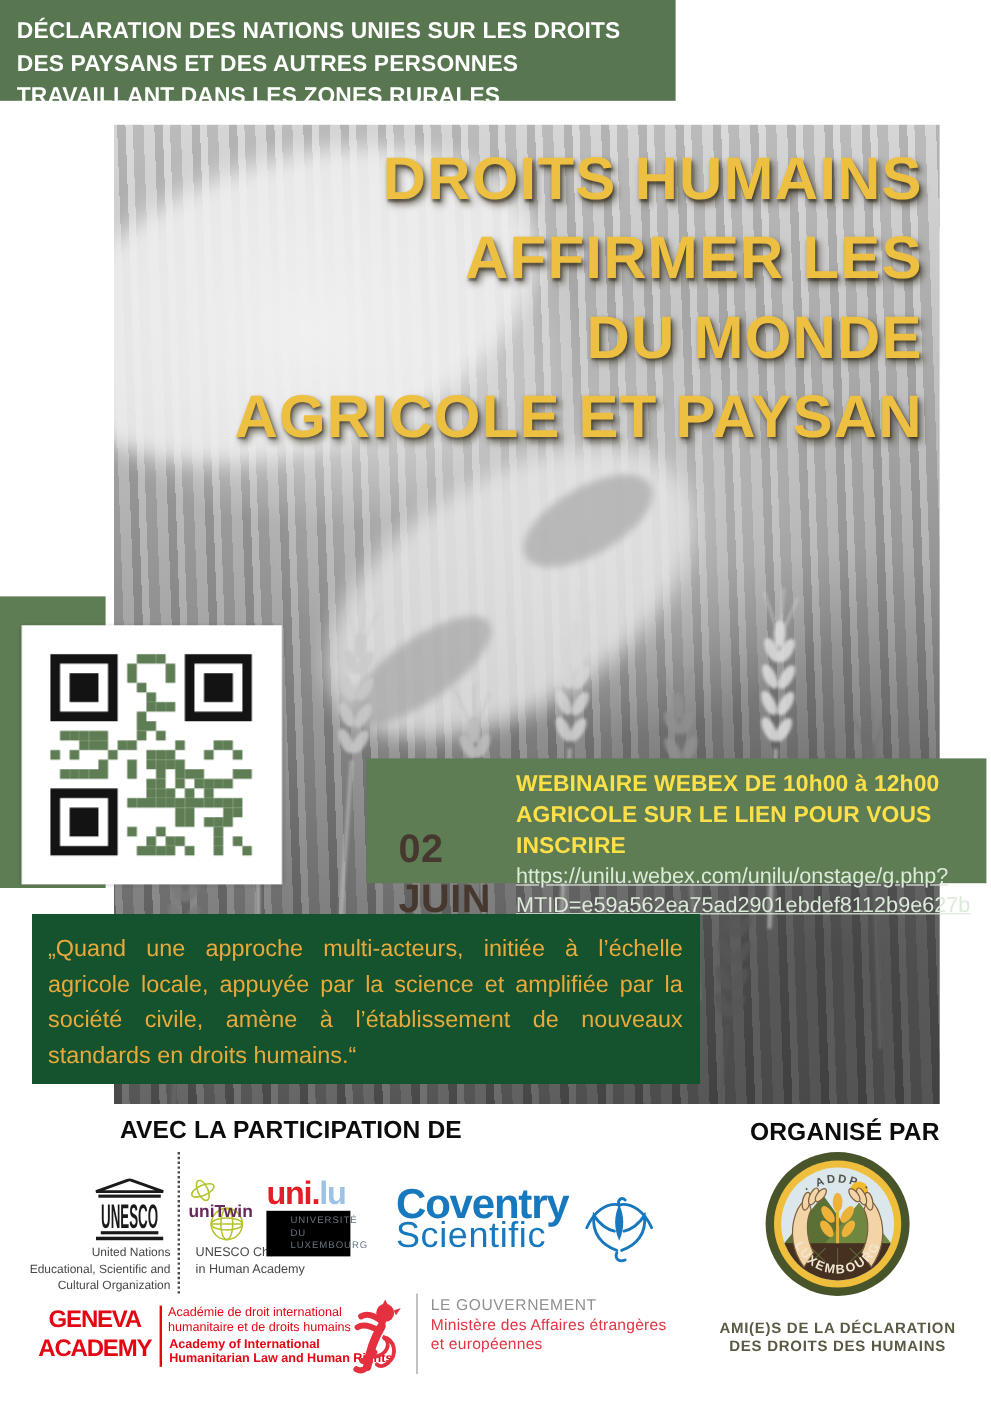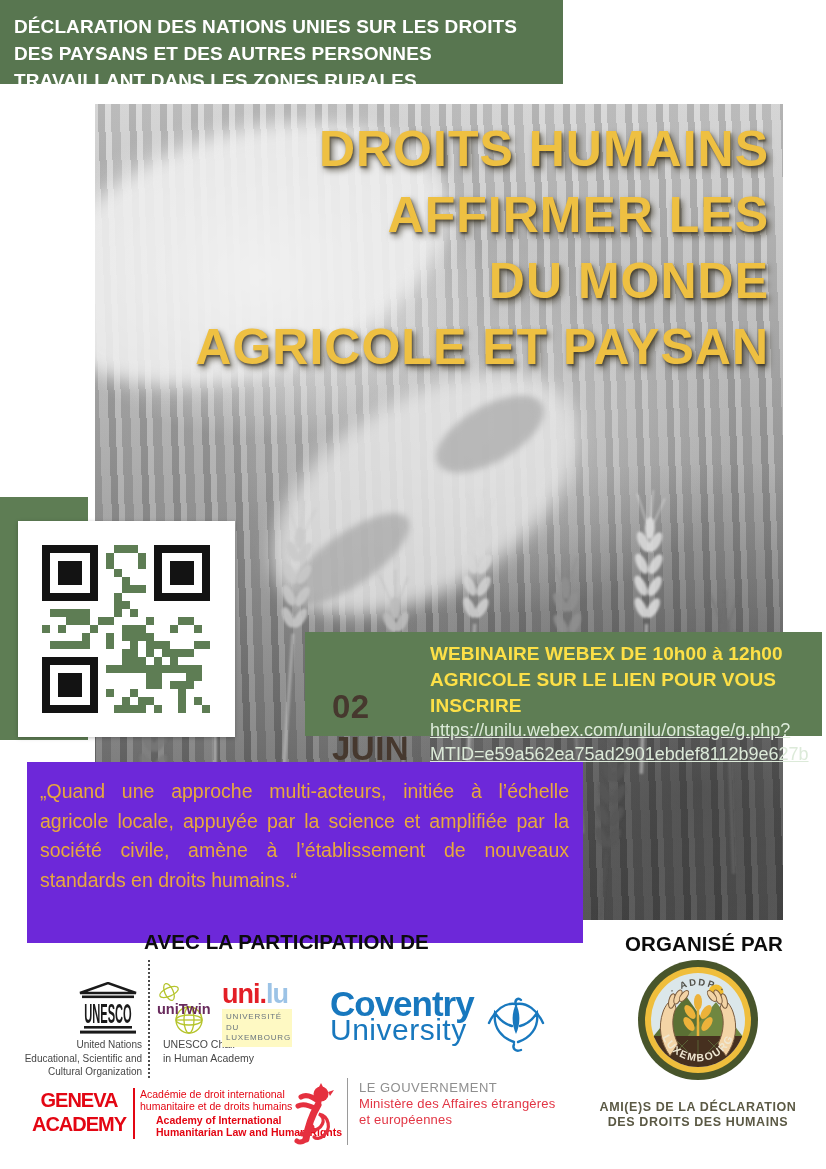--- a/index.html
+++ b/index.html
@@ -36,57 +36,57 @@
   
   .date-banner{position:absolute;left:305px;top:632px;width:517px;height:104px;background:#5e7d54;}
   .date-col{position:absolute;left:27px;top:10px;color:#46382e;font-weight:bold;
             font-size:33px;line-height:42px;letter-spacing:.5px;margin-top:44px;}
   .webinar-col{position:absolute;left:125px;top:9px;}
   .webinar-bold{color:#fde047;font-weight:bold;font-size:19px;line-height:26px;letter-spacing:.1px;}
   .webinar-link{display:block;color:#dcead9;font-size:18px;line-height:23.5px;
                 text-decoration:underline;cursor:pointer;}
 
   
-  .quote-box{position:absolute;left:27px;top:762px;width:556px;height:181px;background:#6d28d9;
+  .quote-box{position:absolute;left:27px;top:762px;width:556px;height:141px;background:#14532d;
              box-sizing:border-box;padding:15px 14px 0 13px;}
   .quote-box p{margin:0;color:#e8a93c;font-size:19.5px;line-height:29.5px;text-align:justify;}
 
   
   .participation-heading{position:absolute;left:100px;top:930px;font-size:20.5px;font-weight:bold;
-                         color:#0c0c0c;letter-spacing:.1px;margin-left:44px;}
+                         color:#0c0c0c;letter-spacing:.1px;}
   .organiser-heading{position:absolute;right:43px;top:932px;font-size:20.5px;font-weight:bold;
                      color:#0c0c0c;letter-spacing:.1px;}
 
   
   .unesco-icon{position:absolute;left:79px;top:982px;}
   .unesco-caption{position:absolute;left:22px;top:1038px;width:120px;text-align:right;
                   color:#474747;font-size:10px;line-height:13.5px;}
   .dotted-divider{position:absolute;left:148px;top:960px;height:118px;width:0;
                   border-left:2.5px dotted #4c4c4c;}
   .unitwin-icon{position:absolute;left:155px;top:983px;}
   .unitwin-caption{position:absolute;left:163px;top:1038px;color:#474747;font-size:10.5px;line-height:13.5px;}
   .unilu{position:absolute;left:222px;top:982px;width:70px;}
   .unilu-name{font-size:27px;font-weight:bold;letter-spacing:-1px;line-height:24px;}
   .unilu-red{color:#e31e26;} .unilu-blue{color:#9cc3e6;}
-  .unilu-strip{margin-top:3px;background:#fef9c3;padding:3px 4px;color:#68747f;
+  .unilu-strip{margin-top:3px;background:#000000;padding:3px 20px;color:#68747f;
                font-size:8px;line-height:10.5px;letter-spacing:.8px;}
   .coventry{position:absolute;left:330px;top:988px;color:#1878be;}
   .coventry-l1{font-size:35px;font-weight:bold;letter-spacing:-1px;line-height:32px;}
   .coventry-l2{font-size:30px;letter-spacing:.5px;line-height:28px;margin-top:-4px;}
   .phoenix-icon{position:absolute;left:484px;top:992px;}
   .addp-badge{position:absolute;left:636px;top:956px;}
   .addp-caption{position:absolute;left:598px;top:1100px;width:200px;text-align:center;
                 color:#5b5944;font-size:12.5px;line-height:15px;letter-spacing:.6px;font-weight:600;}
   .geneva-name{position:absolute;left:30px;top:1088px;width:98px;text-align:center;
                color:#e30613;font-weight:bold;font-size:20px;line-height:24px;letter-spacing:-1px;}
   .geneva-divider{position:absolute;left:133px;top:1088px;height:51px;width:0;border-left:2px solid #e30613;}
   .geneva-caption-fr{position:absolute;left:140px;top:1089px;color:#e30613;font-weight:normal;
                      font-size:10.5px;line-height:11.5px;}
   .geneva-caption-en{position:absolute;left:141px;top:1115px;color:#e30613;font-weight:bold;
-                     font-size:10.5px;line-height:11.5px;margin-left:15px;}
+                     font-size:10.5px;line-height:11.5px;}
   .lux-lion-icon{position:absolute;left:290px;top:1077px;}
   .gov-divider{position:absolute;left:347px;top:1078px;height:67px;width:0;border-left:1.5px solid #9a9a9a;}
   .gov-caption{position:absolute;left:359px;top:1080px;font-size:13px;line-height:16px;letter-spacing:.5px;}
   .gov-gray{color:#8f8f8f;} .gov-red{color:#e23544;letter-spacing:.2px;}
 </style>
 </head>
 <body>
 
 <div class="poster">
 
@@ -328,21 +328,21 @@
   <div class="unilu">
     <div class="unilu-name"><span class="unilu-red">uni.</span><span class="unilu-blue">lu</span></div>
     <div class="unilu-strip">
       <div>UNIVERSITÉ DU</div>
       <div>LUXEMBOURG</div>
     </div>
   </div>
 
   <div class="coventry">
     <div class="coventry-l1">Coventry</div>
-    <div class="coventry-l2">University</div>
+    <div class="coventry-l2">Scientific</div>
   </div>
   <svg class="phoenix-icon" width="64" height="62" viewBox="0 0 64 62">
     <g stroke="#1878be" stroke-width="2.4" fill="none" stroke-linecap="round">
       <path d="M30 50 C18 46 9 36 11 21 C17 30 24 33 28 34"></path>
       <path d="M5 31 C11 18 21 10 32 12"></path>
       <path d="M34 50 C46 46 55 36 53 21 C47 30 40 33 36 34"></path>
       <path d="M59 31 C53 18 43 10 32 12"></path>
       <path d="M30 52 C28 57 32 60 37 58"></path>
       <path d="M32 13 C30 8 34 5 37 8"></path>
     </g>

